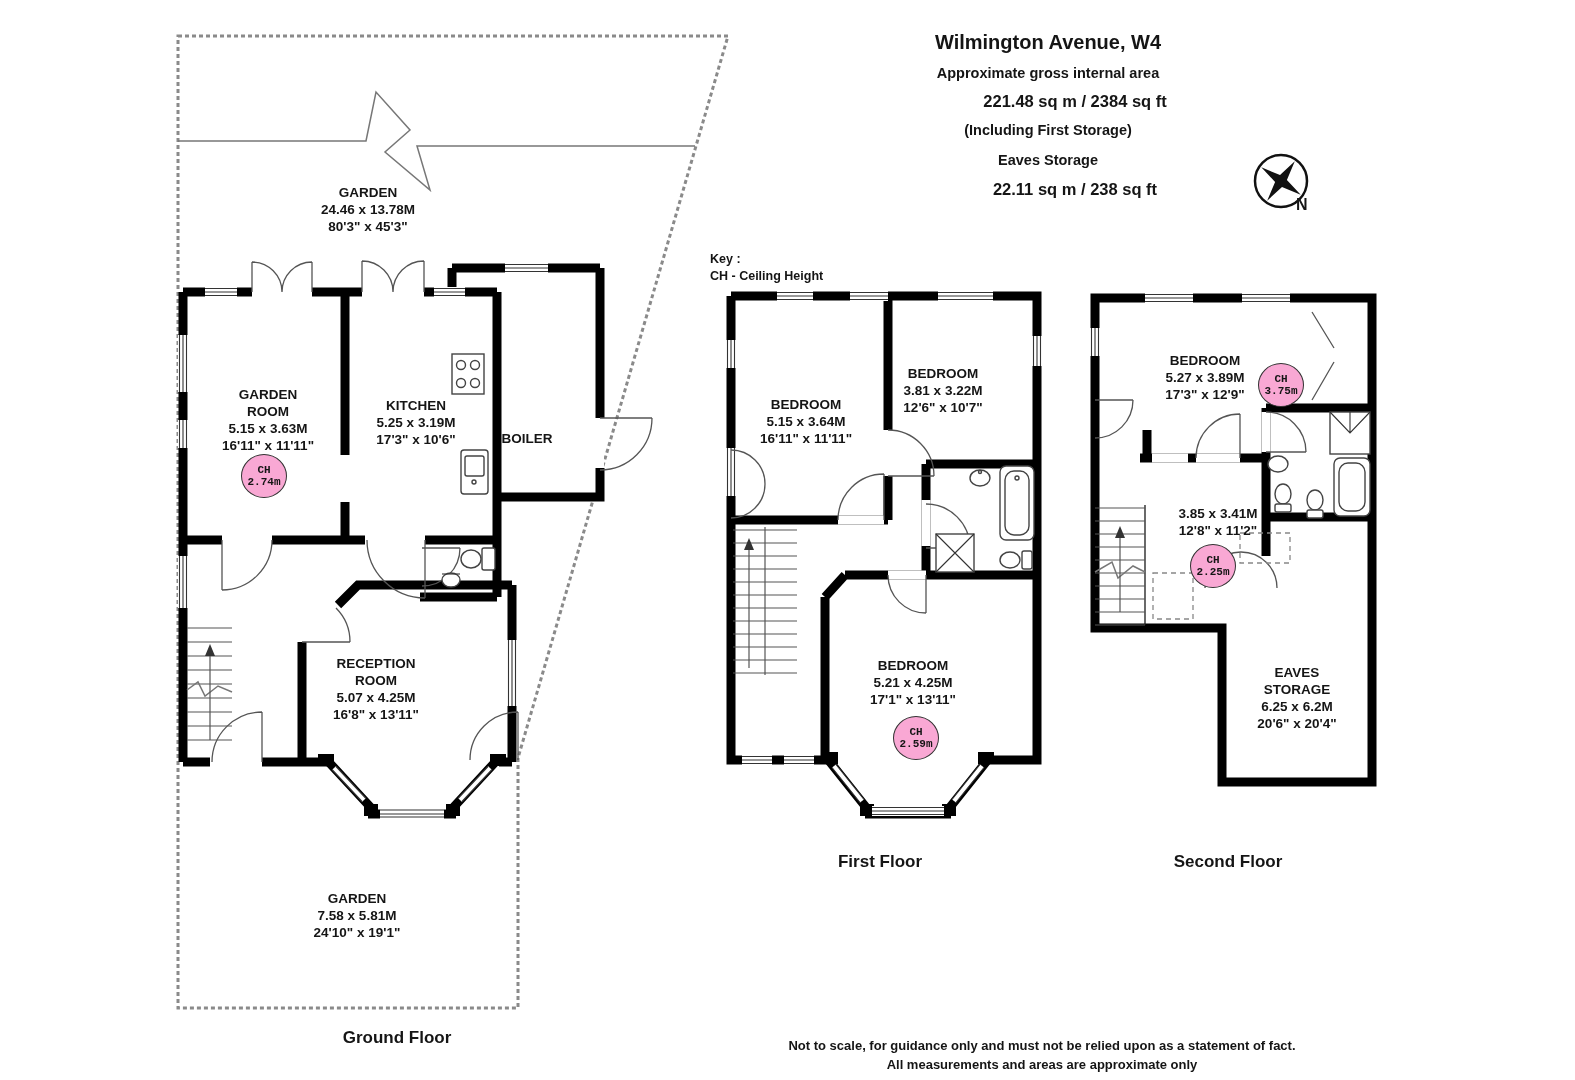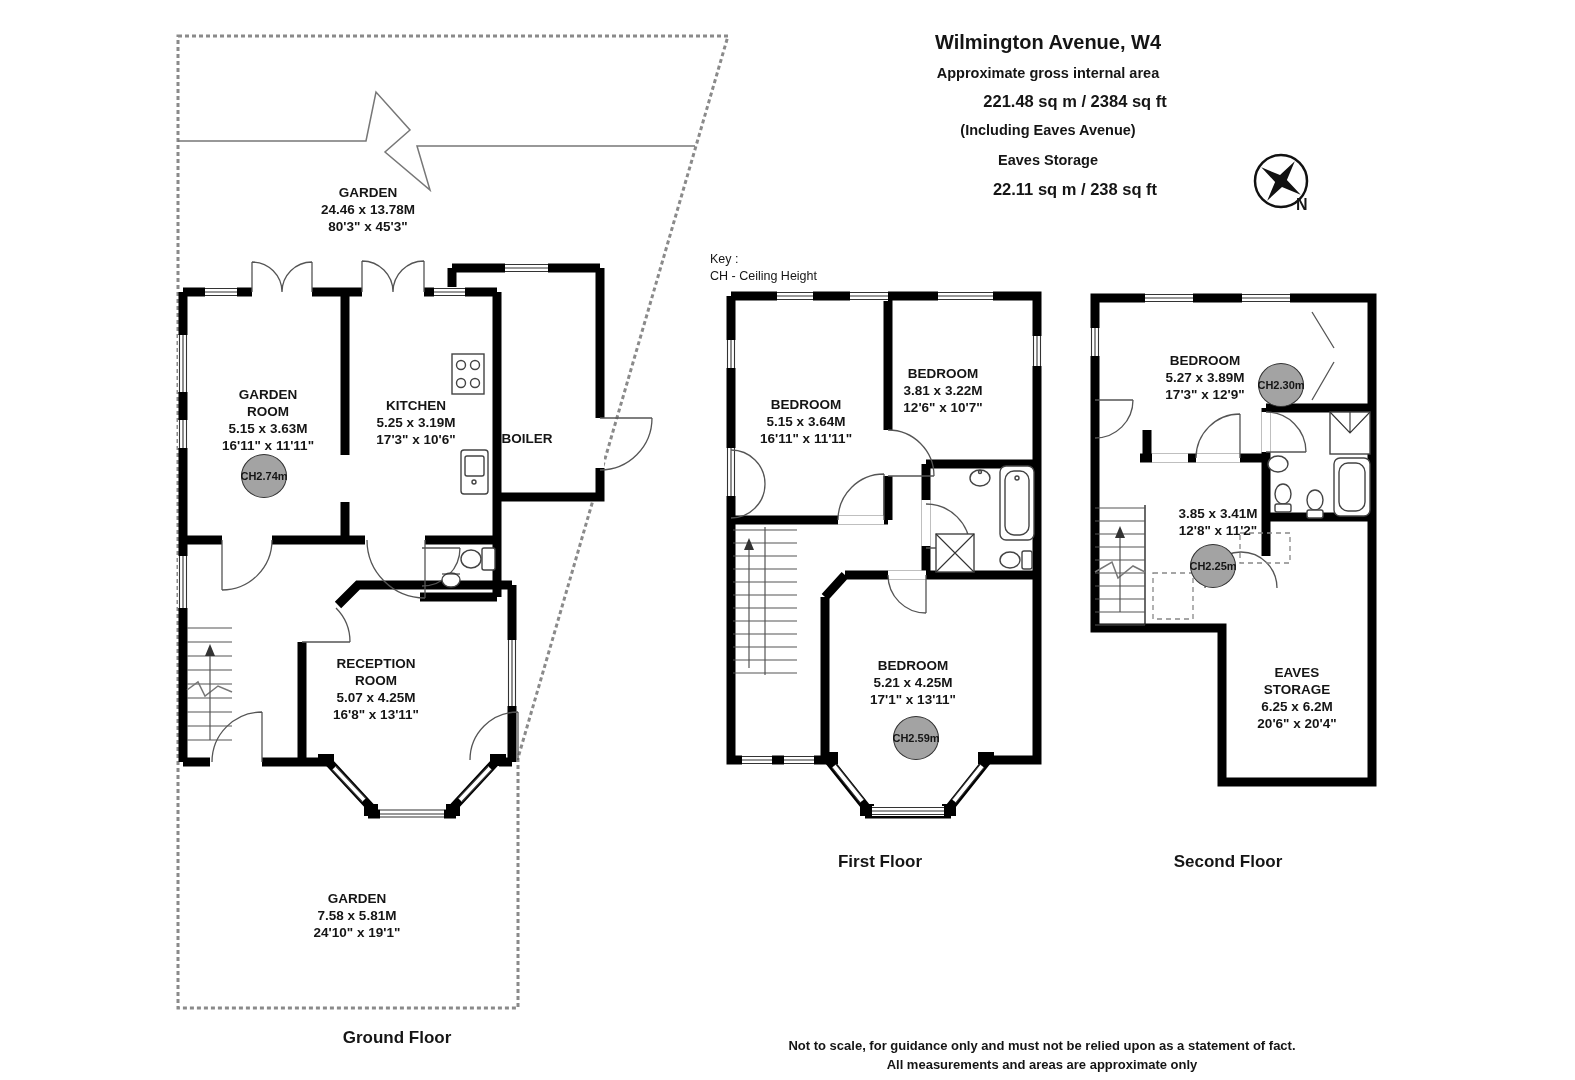--- a/index.html
+++ b/index.html
@@ -14,29 +14,29 @@
   .winr{fill:#fff;stroke:none;}
   .winl{stroke:#333;stroke-width:1.1;fill:none;}
   .plot{stroke:#8a8a8a;stroke-width:3;fill:none;stroke-dasharray:4 3;}
   .brk{stroke:#777;stroke-width:1.5;fill:none;}
   .dash{stroke:#888;stroke-width:1.3;fill:none;stroke-dasharray:5 4;}
   .arrow{fill:#333;}
   .whitefill{fill:#fff;stroke:none;}
 
   .lbl{position:absolute;transform:translateX(-50%);text-align:center;
        font-weight:bold;font-size:13.5px;line-height:17px;white-space:nowrap;}
-  .lbl-left{position:absolute;text-align:left;font-weight:normal;font-size:12.5px;line-height:17px;white-space:nowrap;}
+  .lbl-left{position:absolute;text-align:left;font-weight:bold;font-size:12.5px;line-height:17px;white-space:nowrap;}
   .floor-title{font-size:17px;line-height:20px;}
   .hdr-title{font-size:20px;line-height:24px;}
   .hdr-m{font-size:14.5px;line-height:18px;}
   .hdr-big{font-size:16.5px;line-height:20px;margin-left:27px;}
   .footer-line{font-size:13px;line-height:19px;}
   .ch{position:absolute;width:44px;height:42px;border:1.6px solid #333;border-radius:50%;
-      background:#a3a3a3;display:flex;flex-direction:row;align-items:center;justify-content:center;
-      font-weight:bold;font-size:11px;line-height:12px;}
+      background:#f9a8d4;display:flex;flex-direction:column;align-items:center;justify-content:center;
+      font-weight:bold;font-size:11px;line-height:12px;font-family:Liberation Mono, monospace;}
   .nlabel{position:absolute;font-weight:bold;font-size:16px;}
 </style>
 </head>
 <body>
 
 <div id="page">
 
 <svg width="1575" height="1080" viewBox="0 0 1575 1080">
 
   <g>
@@ -273,21 +273,21 @@
 
   <g>
     <circle cx="1281" cy="181" r="26" fill="none" stroke="#111" stroke-width="2.5"></circle>
     <polygon fill="#111" points="1300.7,194.8 1282.0,186.9 1267.2,200.7 1275.1,182.0 1261.3,167.2 1280.0,175.1 1294.8,161.3 1286.9,180.0"></polygon>
   </g>
 </svg>
 
 <div class="lbl hdr-title" style="left:1048px;top:30px">Wilmington Avenue, W4</div>
 <div class="lbl hdr-m" style="left:1048px;top:64px">Approximate gross internal area</div>
 <div class="lbl hdr-big" style="left:1048px;top:91px">221.48 sq m /  2384 sq ft</div>
-<div class="lbl hdr-m" style="left:1048px;top:121px">(Including Eaves Avenue)</div>
+<div class="lbl hdr-m" style="left:1048px;top:121px">(Including First Storage)</div>
 <div class="lbl hdr-m" style="left:1048px;top:151px">Eaves Storage</div>
 <div class="lbl hdr-big" style="left:1048px;top:179px">22.11 sq m /  238 sq ft</div>
 
 <div class="nlabel" style="left:1296px;top:196px">N</div>
 
 <div class="lbl-left" style="left:710px;top:251px">
   <div>Key :</div>
   <div>CH - Ceiling Height</div>
 </div>
 
@@ -346,21 +346,21 @@
 </div>
 <div class="lbl floor-title" style="left:880px;top:852px">First Floor</div>
 
 <div class="lbl" style="left:1205px;top:352px">
   <div>BEDROOM</div>
   <div>5.27 x 3.89M</div>
   <div>17'3" x 12'9"</div>
 </div>
 <div class="ch" style="left:1258px;top:363px">
   <span>CH</span>
-  <span>2.30m</span>
+  <span>3.75m</span>
 </div>
 <div class="lbl" style="left:1218px;top:505px">
   <div>3.85 x 3.41M</div>
   <div>12'8" x 11'2"</div>
 </div>
 <div class="ch" style="left:1190px;top:544px">
   <span>CH</span>
   <span>2.25m</span>
 </div>
 <div class="lbl" style="left:1297px;top:664px">

